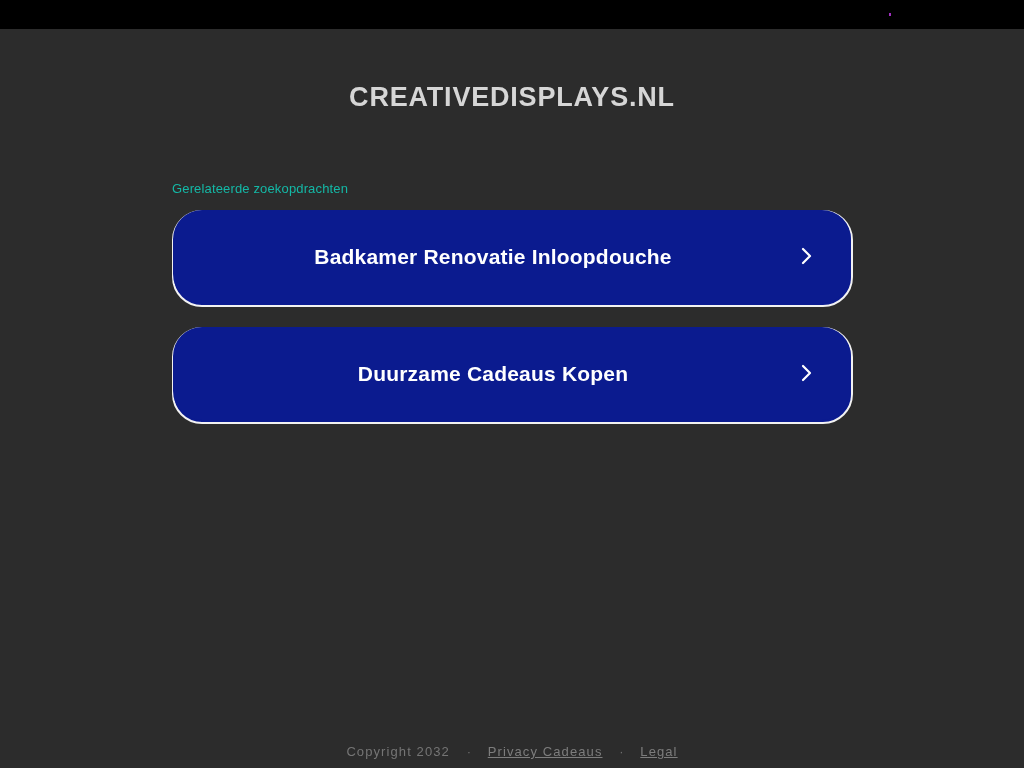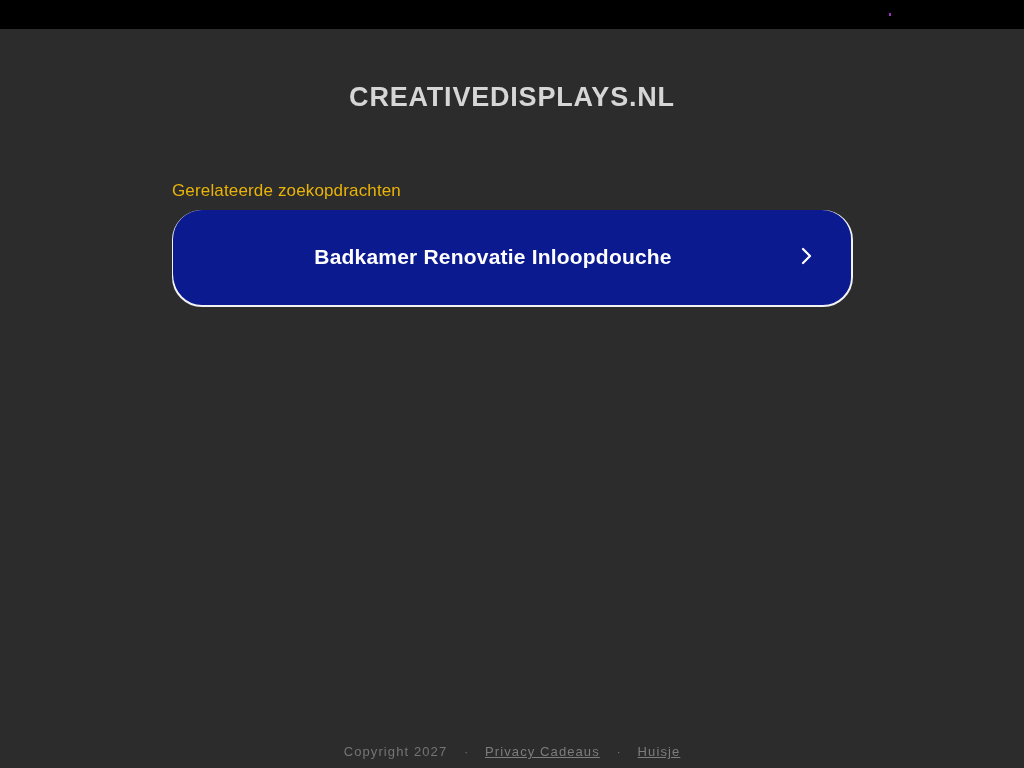--- a/index.html
+++ b/index.html
@@ -48,22 +48,22 @@
     font-weight: bold;
     letter-spacing: 0.8px;
     color: #d6d6d6;
     font-family: "Liberation Sans", sans-serif;
   }
 
   .related-label {
     position: absolute;
     top: 152px;
     left: 172px;
-    font-size: 17px;
-    color: #eab308;
+    font-size: 13px;
+    color: #14b8a6;
     letter-spacing: 0.15px;
     font-family: "Liberation Sans", sans-serif;
   }
 
   
   .btn-list {
     position: absolute;
     top: 181px;
     left: 172px;
     width: 681px;
@@ -158,25 +158,35 @@
       <div class="term-btn-inner">
         <div class="term-btn-label">Badkamer Renovatie Inloopdouche</div>
         <div class="term-btn-chevron">
           <svg width="24" height="24" viewBox="0 0 24 24" fill="none" stroke="currentColor" stroke-width="2.2" stroke-linecap="round" stroke-linejoin="round">
             <polyline points="9 5 16 12 9 19"></polyline>
           </svg>
         </div>
       </div>
     </div>
 
+    <div class="term-btn">
+      <div class="term-btn-inner">
+        <div class="term-btn-label">Duurzame Cadeaus Kopen</div>
+        <div class="term-btn-chevron">
+          <svg width="24" height="24" viewBox="0 0 24 24" fill="none" stroke="currentColor" stroke-width="2.2" stroke-linecap="round" stroke-linejoin="round">
+            <polyline points="9 5 16 12 9 19"></polyline>
+          </svg>
+        </div>
+      </div>
+    </div>
 
 
   </div>
 
   <div class="footer">
-    <span>Copyright 2027</span>
+    <span>Copyright 2032</span>
     <span class="sep">·</span>
     <a href="#">Privacy Cadeaus</a>
     <span class="sep">·</span>
-    <a href="#">Huisje</a>
+    <a href="#">Legal</a>
   </div>
 
 </div>
 
 </body></html>

